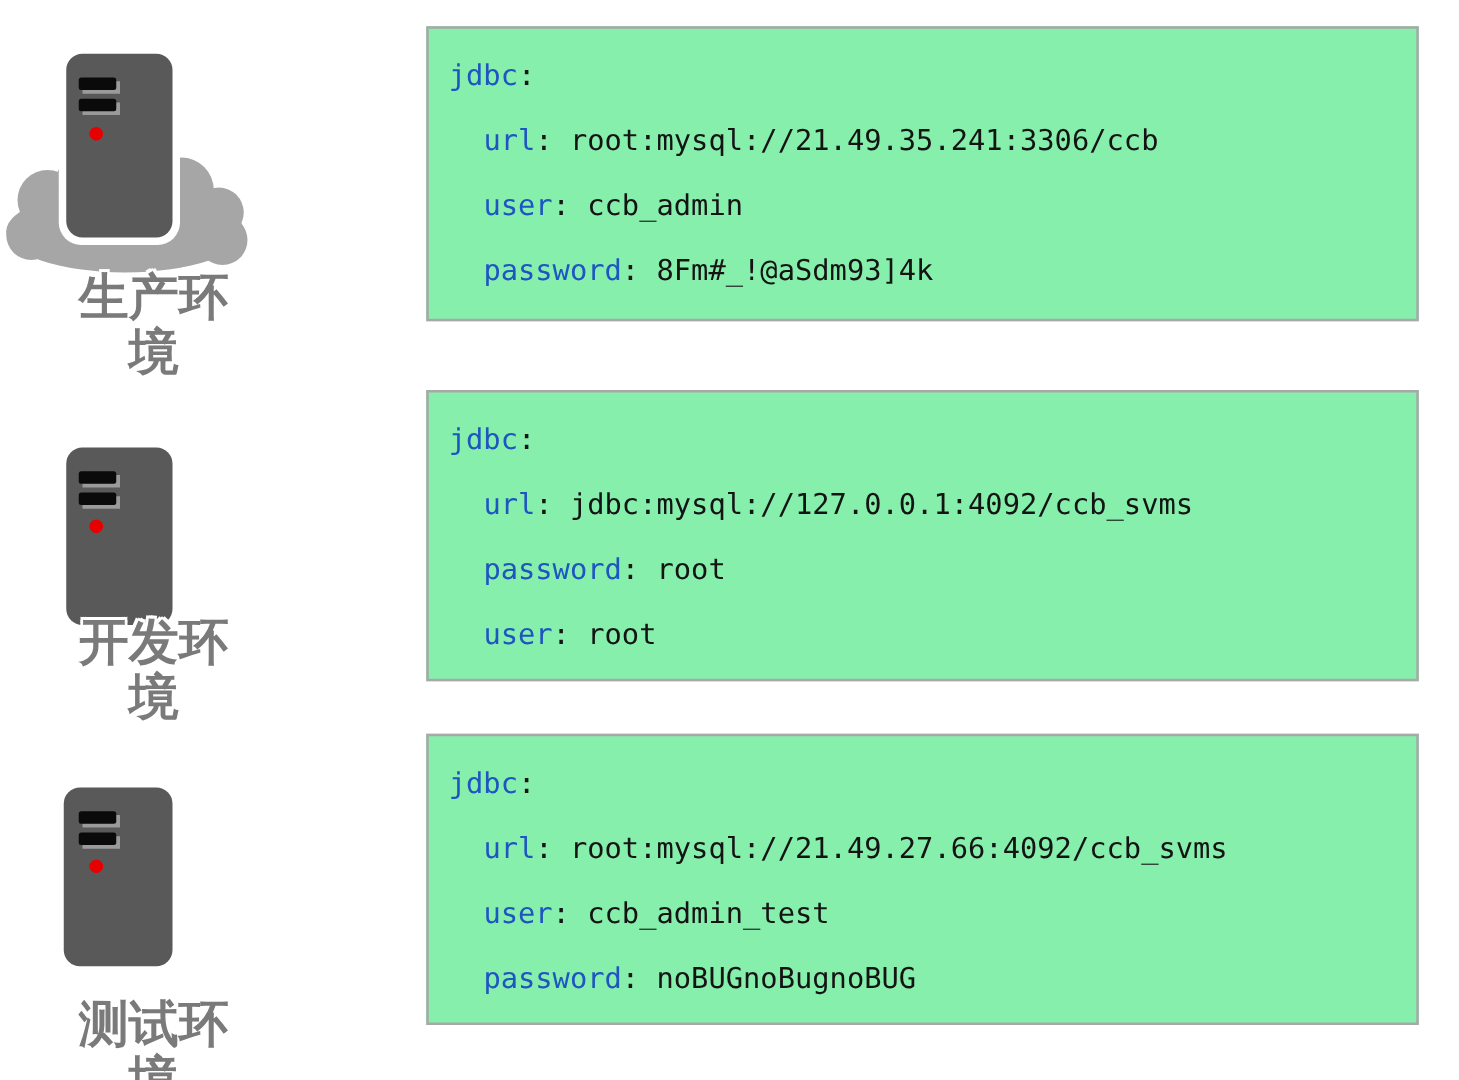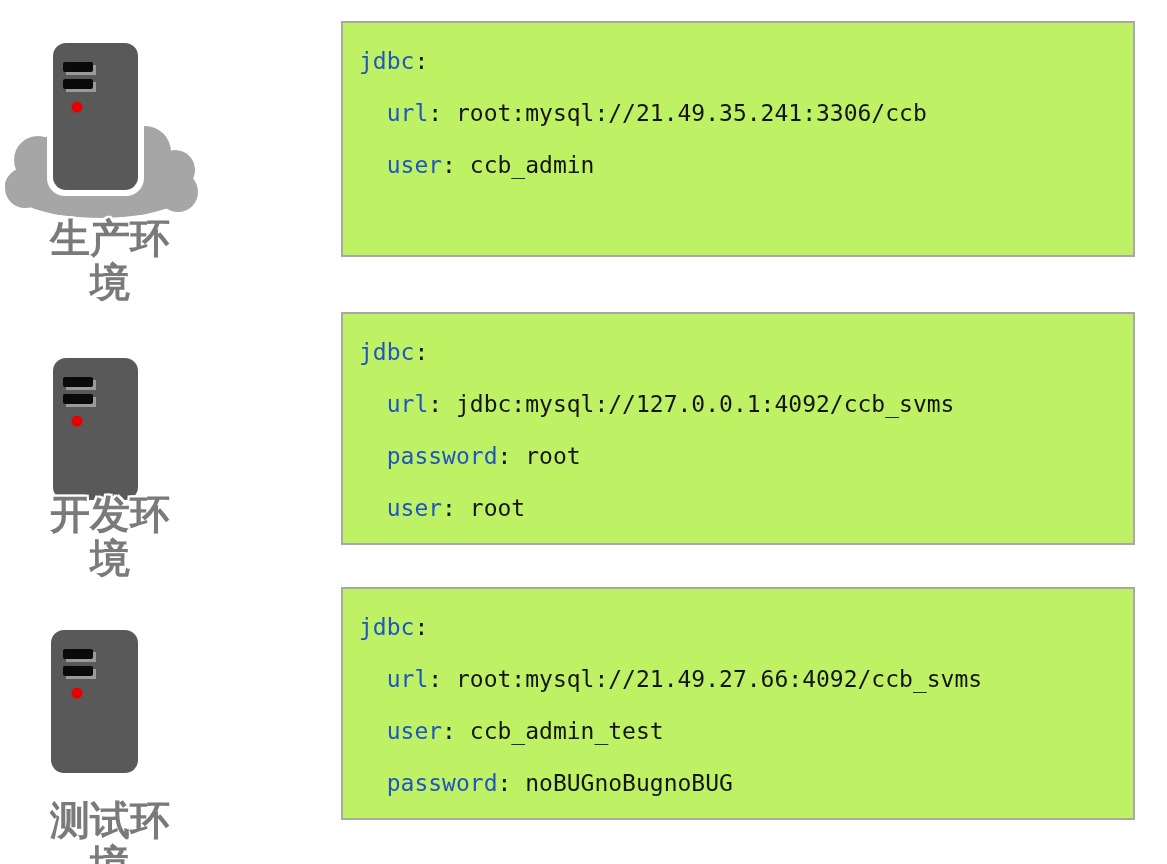--- a/index.html
+++ b/index.html
@@ -4,36 +4,36 @@
 <style>
   html,body { margin:0; padding:0; background:#ffffff; }
   body {
     position:relative;
     width:1167px; height:864px;
     font-family:"DejaVu Sans", sans-serif;
     overflow:hidden;
   }
   .env-icon { position:absolute; left:0; }
   .env-label {
-    position:absolute; left:4px; width:212px;
+    position:absolute; left:17px; width:212px;
     text-align:center;
     font-weight:bold;
     font-size:40px; line-height:44px;
     color:#7a7a7a;
     text-shadow:
       -2px -2px 0 #fff, 2px -2px 0 #fff,
       -2px  2px 0 #fff, 2px  2px 0 #fff,
       -2px  0   0 #fff, 2px  0   0 #fff,
        0   -2px 0 #fff, 0    2px 0 #fff;
     font-family:"DejaVu Sans", sans-serif;
   }
   .code-box {
     position:absolute; left:341px; width:794px;
     box-sizing:border-box;
-    background:#bef264;
+    background:#86efac;
     border:2px solid #a8a8a8;
     padding:12px 16px;
   }
   .code-line {
     font-family:"DejaVu Sans Mono", monospace;
     font-size:23px; line-height:52px;
     white-space:pre;
     color:#141414;
   }
   .k  { color:#1e55c1; }
@@ -66,20 +66,21 @@
 </svg>
 <div class="env-label" style="top:216px;">
   <div>生产环</div>
   <div>境</div>
 </div>
 
 <div class="code-box" style="top:21px; height:236px;">
   <div class="code-line"><span class="k">jdbc</span><span class="pn">:</span></div>
   <div class="code-line"><span>  </span><span class="k">url</span><span class="pn">: </span><span class="v">root:mysql://21.49.35.241:3306/ccb</span></div>
   <div class="code-line"><span>  </span><span class="k">user</span><span class="pn">: </span><span class="v">ccb_admin</span></div>
+  <div class="code-line"><span>  </span><span class="k">password</span><span class="pn">: </span><span class="v">8Fm#_!@aSdm93]4k</span></div>
 </div>
 
 <svg class="env-icon" style="top:345px;" width="210" height="160" viewBox="0 0 210 160">
   <g>
     <rect x="53" y="13" width="85" height="142" rx="13" fill="#595959"></rect>
     <rect x="66" y="35" width="30" height="10" fill="#9a9a9a"></rect>
     <rect x="63" y="32" width="30" height="10" rx="2" fill="#0a0a0a"></rect>
     <rect x="66" y="52" width="30" height="10" fill="#9a9a9a"></rect>
     <rect x="63" y="49" width="30" height="10" rx="2" fill="#0a0a0a"></rect>
     <circle cx="77" cy="76" r="5.5" fill="#e80000"></circle>

